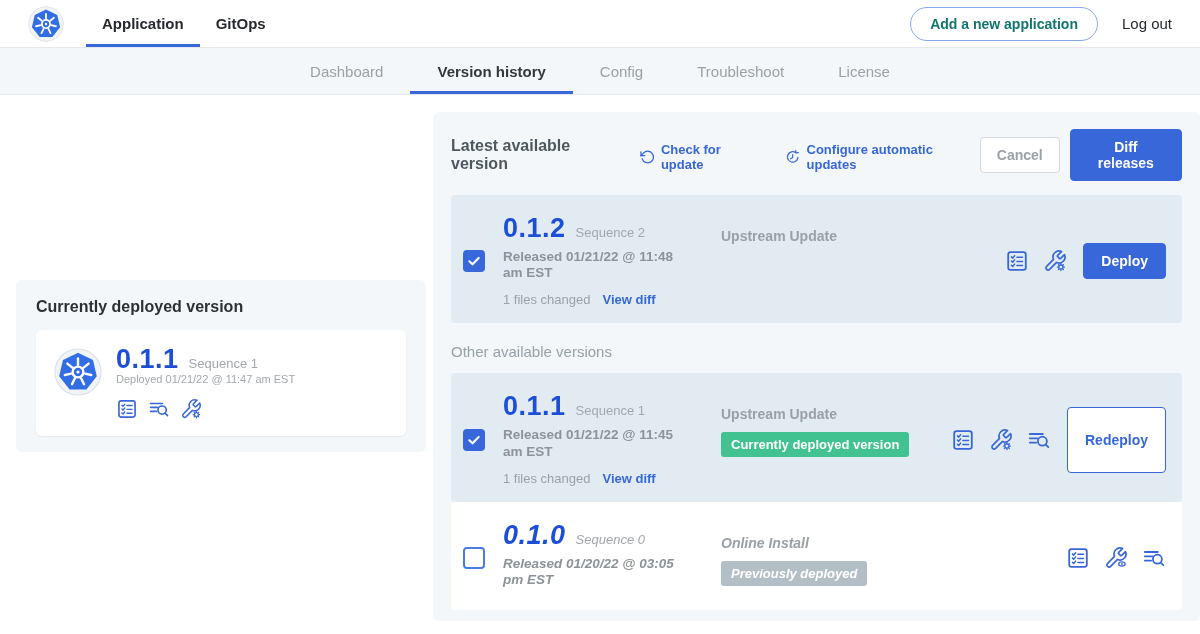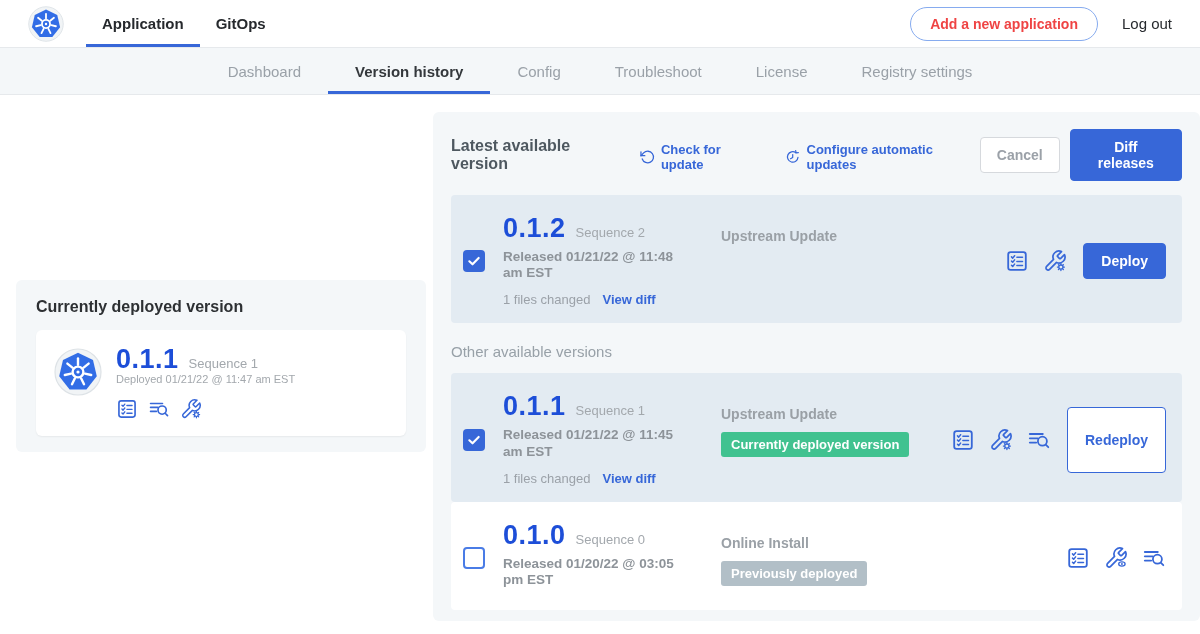--- a/index.html
+++ b/index.html
@@ -19,21 +19,21 @@
   body{font-family:"Liberation Sans","DejaVu Sans",sans-serif;width:1200px;height:634px;overflow:hidden;}
   .page{width:1200px;height:634px;background:#fff;}
 
   
   .hdr{height:48px;display:flex;align-items:stretch;padding:0 28px 0 28px;border-bottom:1px solid var(--border);background:#fff;}
   .logo{width:36px;height:36px;align-self:center;flex:0 0 auto;}
   .hdr-tabs{display:flex;margin-left:22px;}
   .htab{display:flex;align-items:center;padding:0 16px;font-size:15px;font-weight:700;color:#26292d;border-bottom:3px solid transparent;padding-top:3px;cursor:pointer;}
   .htab.active{border-bottom-color:var(--blue);}
   .hdr-right{margin-left:auto;display:flex;align-items:center;gap:24px;}
-  .pill-btn{background:#fff;border:1px solid var(--blue-border);color:#ef4444;font-weight:700;font-size:14px;padding:8px 19px;border-radius:18px;cursor:pointer;font-family:inherit;}
+  .pill-btn{background:#fff;border:1px solid var(--blue-border);color:#0f766e;font-weight:700;font-size:14px;padding:8px 19px;border-radius:18px;cursor:pointer;font-family:inherit;}
   .logout{font-size:15px;color:#26292d;font-weight:500;cursor:pointer;}
 
   
   .subnav{height:47px;background:var(--panel);border-bottom:1px solid var(--border);display:flex;justify-content:center;}
   .snav{display:flex;align-items:center;padding:0 27px;font-size:15px;font-weight:500;color:var(--subnav);border-bottom:3px solid transparent;padding-top:3px;cursor:pointer;}
   .snav.active{color:#34383c;font-weight:700;border-bottom-color:var(--blue);}
 
   
   .main{display:flex;align-items:center;gap:7px;padding:17px 16px 0 16px;}
 
@@ -62,21 +62,21 @@
   .lk{display:flex;align-items:center;gap:6px;color:var(--blue);font-size:13px;font-weight:700;cursor:pointer;}
   .hdr-actions{margin-left:auto;display:flex;align-items:center;gap:10px;}
   .btn{font-family:inherit;font-size:14px;font-weight:700;border-radius:4px;padding:9px 16px;cursor:pointer;}
   .btn.ghost{background:#fff;border:1px solid #d6d9dd;color:#9ba1a8;}
   .btn.primary{background:var(--blue);border:1px solid var(--blue);color:#fff;padding:9px 17px;}
   .btn.outline{background:#fff;border:1px solid var(--blue);color:var(--blue);padding:24px 17px;}
 
   .rows{margin-top:14px;}
   .row{border-radius:4px;padding:20px 16px 16px 12px;display:flex;align-items:flex-start;}
   .row.hl{background:var(--row-hl);}
-  .row.white{background:#fff;min-height:108px;}
+  .row.white{background:#fff;min-height:108px;font-style:italic;}
   .cb{width:22px;height:22px;border-radius:4px;flex:0 0 auto;align-self:center;margin-right:18px;cursor:pointer;display:flex;align-items:center;justify-content:center;}
   .cb.checked{background:var(--blue);}
   .cb.unchecked{background:#fff;border:2px solid #4a7ce6;}
   .cb svg{width:16px;height:16px;}
   .vcol{width:200px;flex:0 0 auto;}
   .vrel{margin-top:7px;width:190px;font-size:13.5px;font-weight:700;color:var(--gray-bold);line-height:1.2;}
   .vfiles{margin-top:11px;font-size:13px;color:#9ba1a8;display:flex;align-items:center;}
   .vdiff{color:var(--blue);font-weight:700;margin-left:12px;cursor:pointer;text-decoration:none;}
   .mcol{width:230px;flex:0 0 auto;margin-left:18px;padding-top:13px;}
   .row .vnum{font-size:27px;}
@@ -192,23 +192,20 @@
       </div>
     <div class="snav">
         <span>Config</span>
       </div>
     <div class="snav">
         <span>Troubleshoot</span>
       </div>
     <div class="snav">
         <span>License</span>
       </div>
-    <div class="snav">
-        <span>Registry settings</span>
-      </div>
   </div>
 
   <div class="main">
 
     <div class="left-card">
       <h2>Currently deployed version</h2>
       <div class="dep-card">
         <svg class="dep-logo">
             <use href="#i-k8s"></use>
           </svg>

